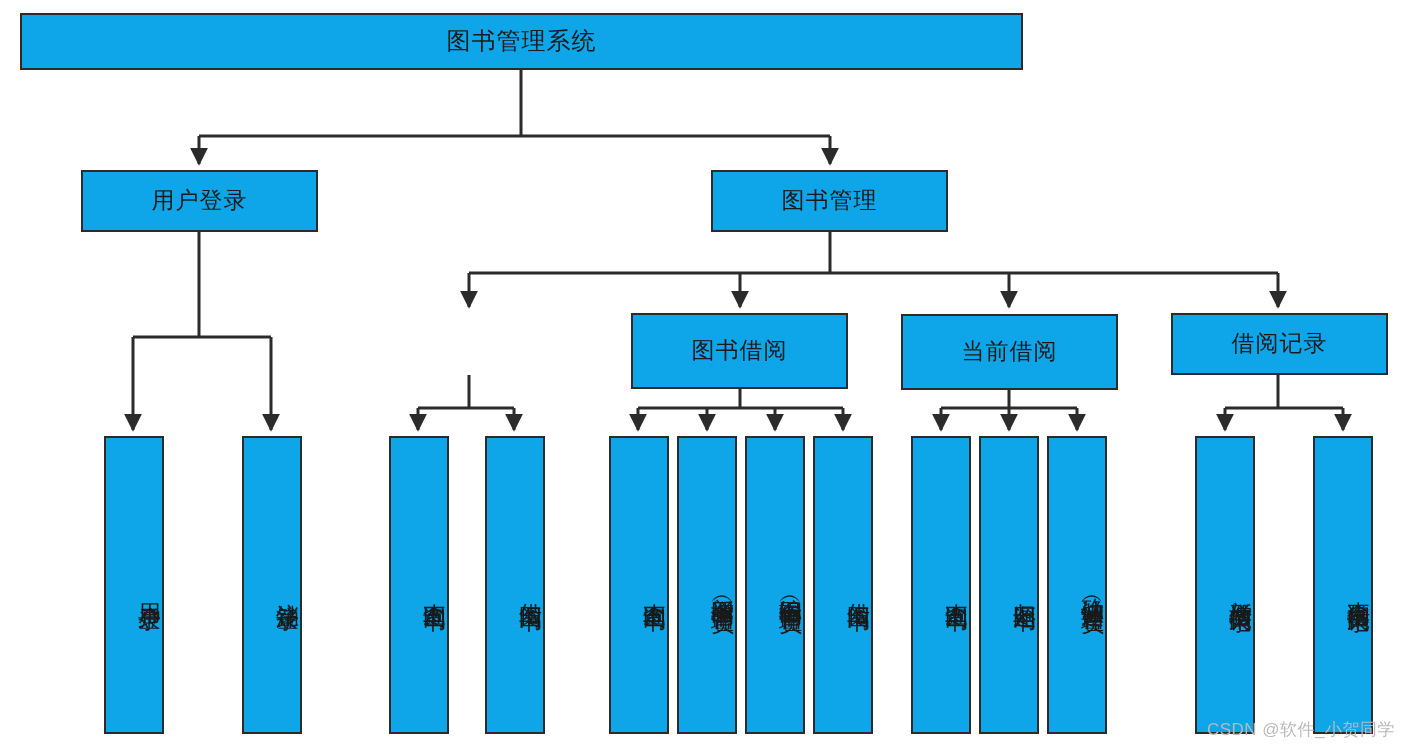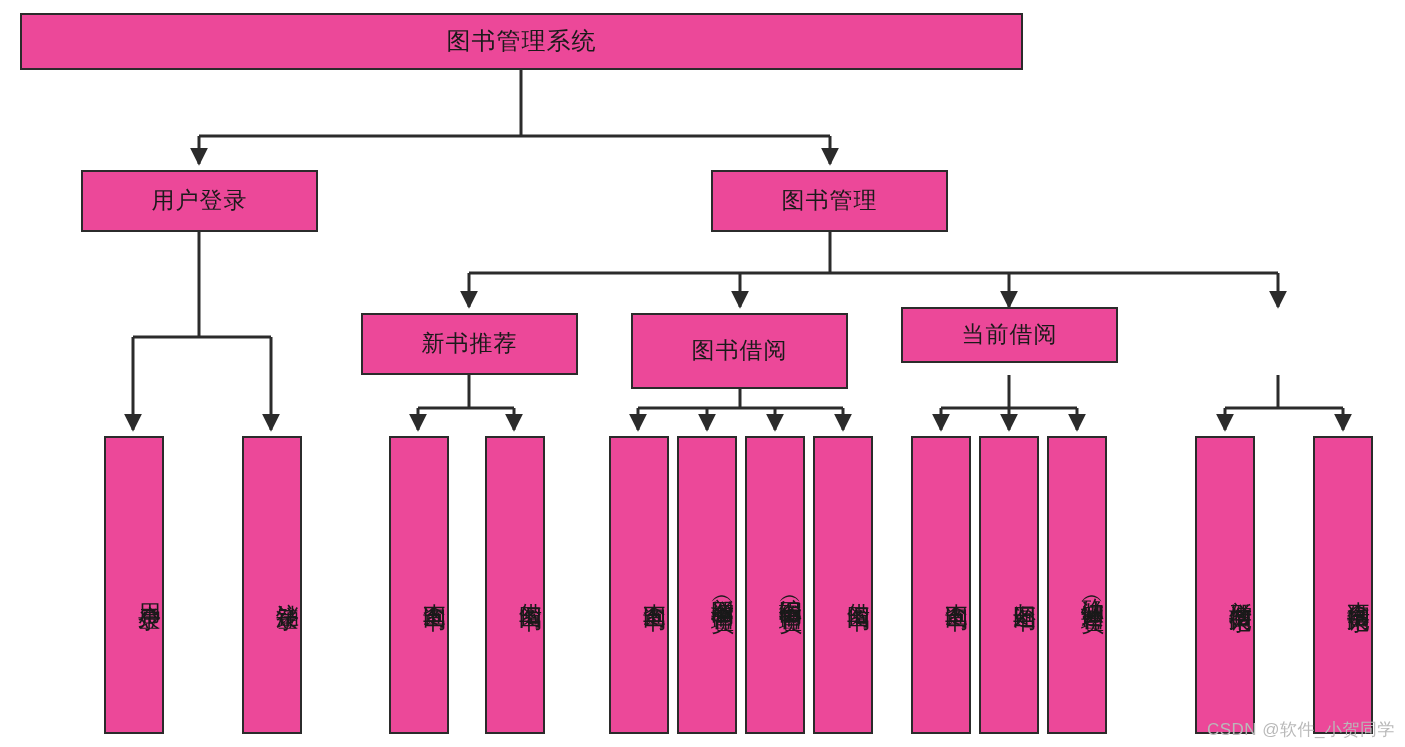--- a/index.html
+++ b/index.html
@@ -20,21 +20,21 @@
     position: absolute;
     left: 0;
     top: 0;
     width: 1405px;
     height: 747px;
     pointer-events: none;
   }
   .node {
     position: absolute;
     box-sizing: border-box;
-    background: #ec4899;
+    background: #0ea5e9;
     border: 2px solid #2b2b2b;
     display: flex;
     align-items: center;
     justify-content: center;
     color: #1a1a1a;
   }
   .node.horiz {
     font-size: 23px;
     letter-spacing: 1px;
     line-height: 1.2;
@@ -128,28 +128,28 @@
     <span>图书管理系统</span>
   </div>
 
   <div class="node horiz" style="left:81px; top:170px; width:237px; height:62px;">
     <span>用户登录</span>
   </div>
   <div class="node horiz" style="left:711px; top:170px; width:237px; height:62px;">
     <span>图书管理</span>
   </div>
 
-  <div class="node horiz" style="left:361px; top:313px; width:217px; height:62px;">
-    <span>新书推荐</span>
-  </div>
   <div class="node horiz" style="left:631px; top:313px; width:217px; height:76px;">
     <span>图书借阅</span>
   </div>
-  <div class="node horiz" style="left:901px; top:307px; width:217px; height:56px;">
+  <div class="node horiz" style="left:901px; top:314px; width:217px; height:76px;">
     <span>当前借阅</span>
+  </div>
+  <div class="node horiz" style="left:1171px; top:313px; width:217px; height:62px;">
+    <span>借阅记录</span>
   </div>
 
   <div class="node vert" style="left:104px; top:436px; width:60px; height:298px;">
     <span class="vlabel">用户登录</span>
   </div>
   <div class="node vert" style="left:242px; top:436px; width:60px; height:298px;">
     <span class="vlabel">注销登录</span>
   </div>
 
   <div class="node vert" style="left:389px; top:436px; width:60px; height:298px;">

